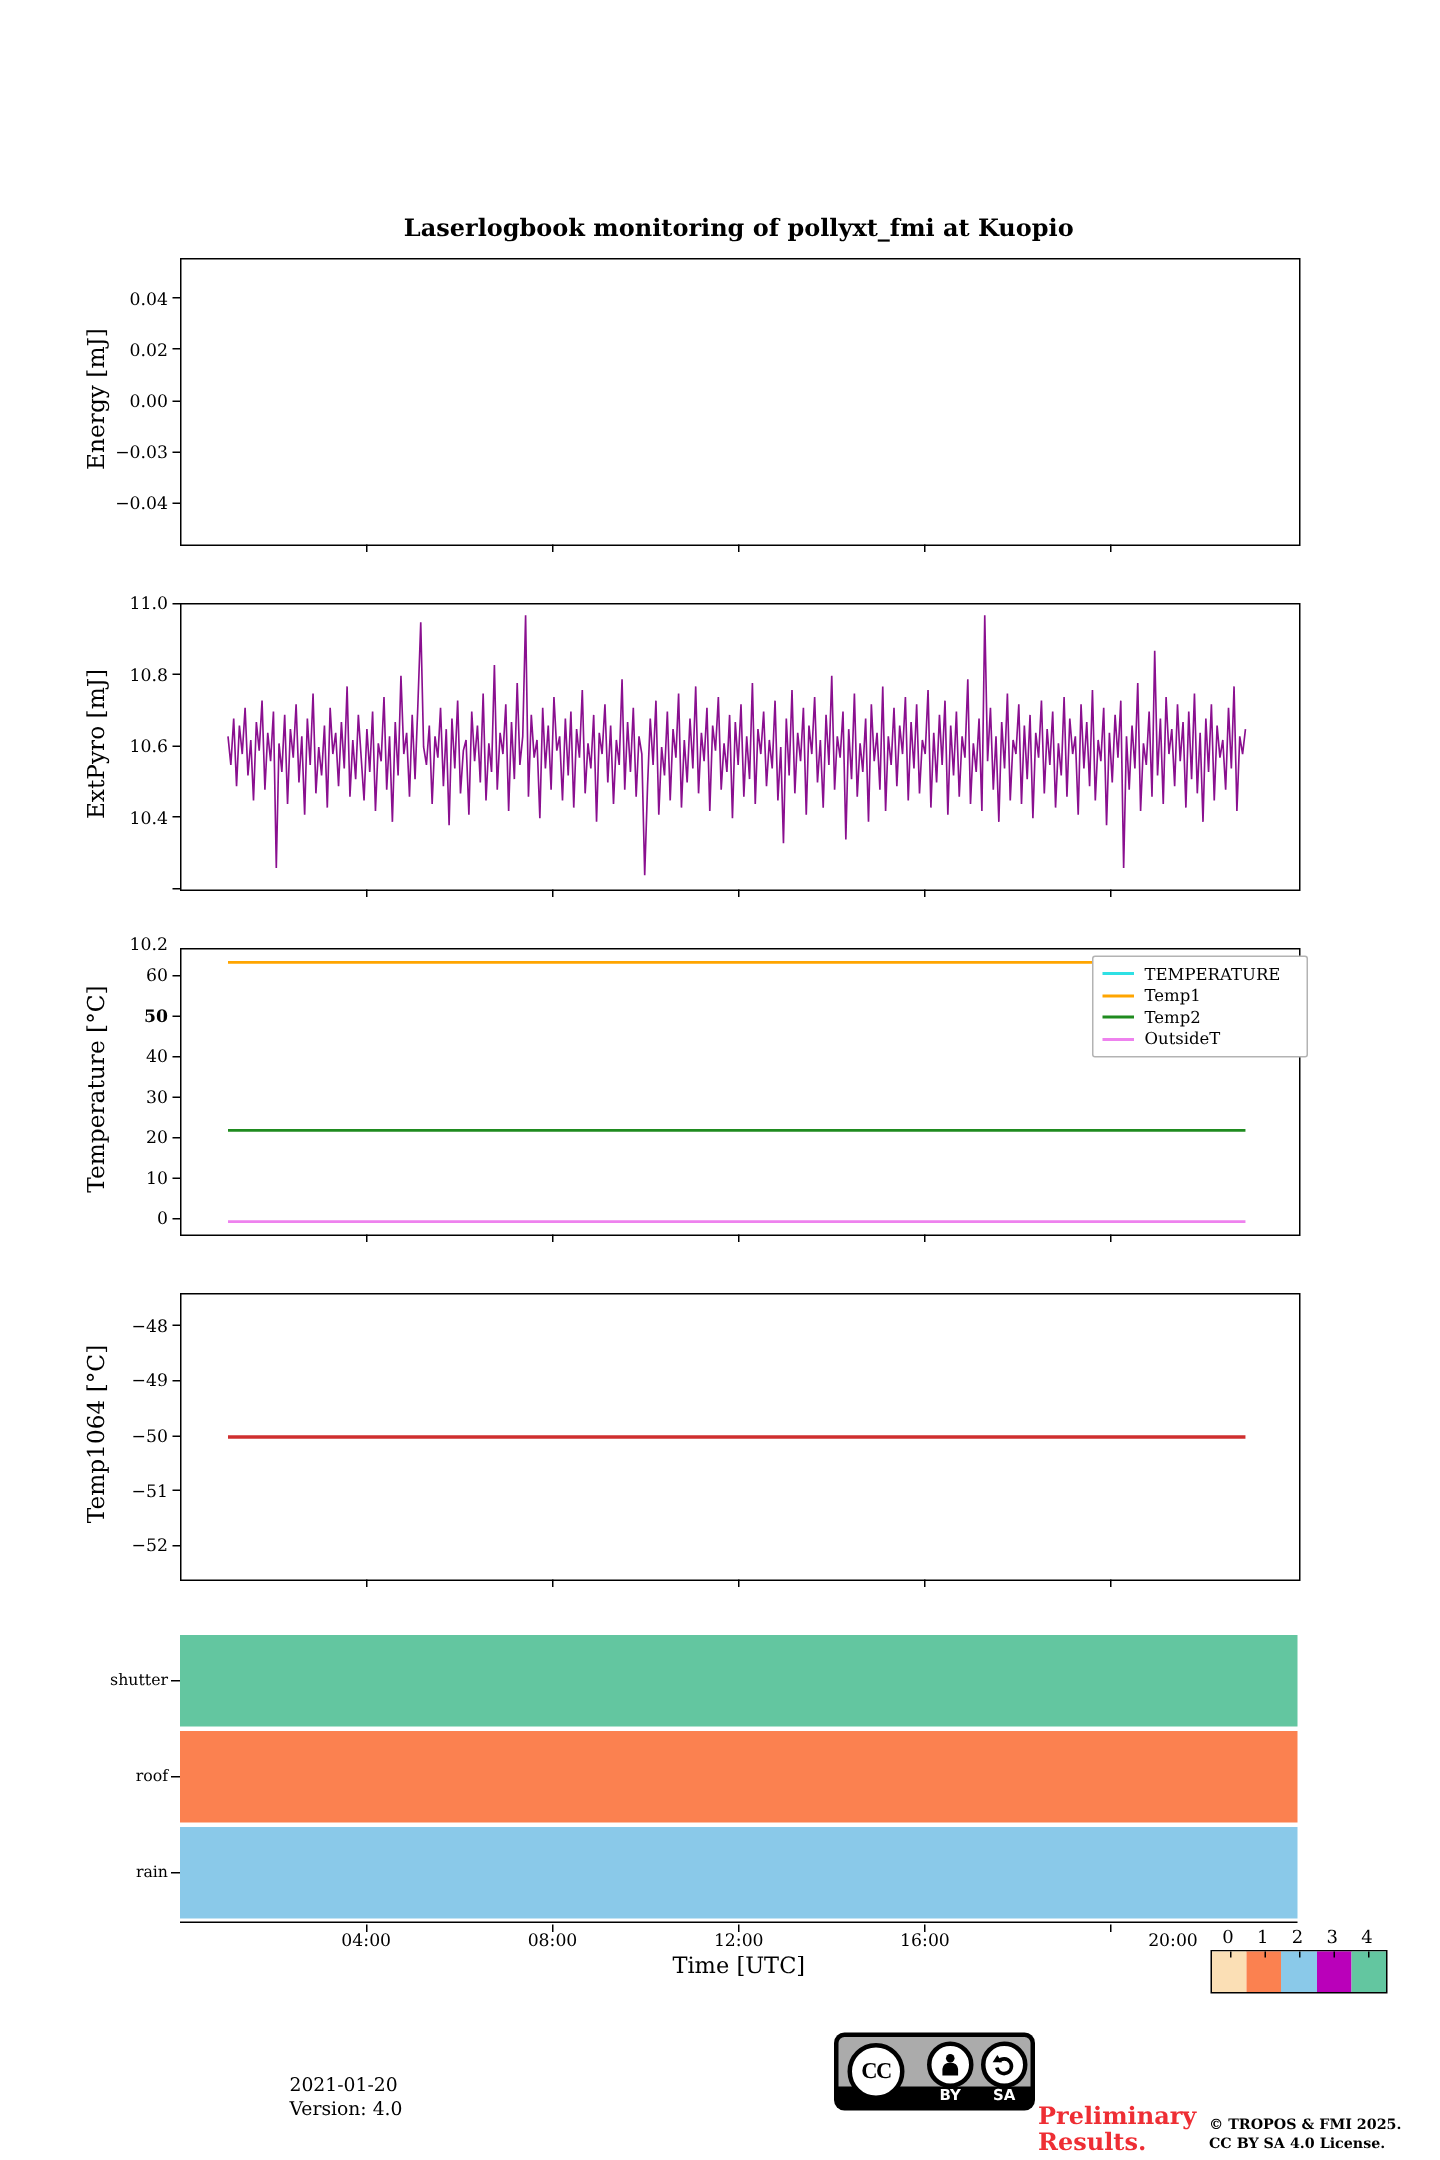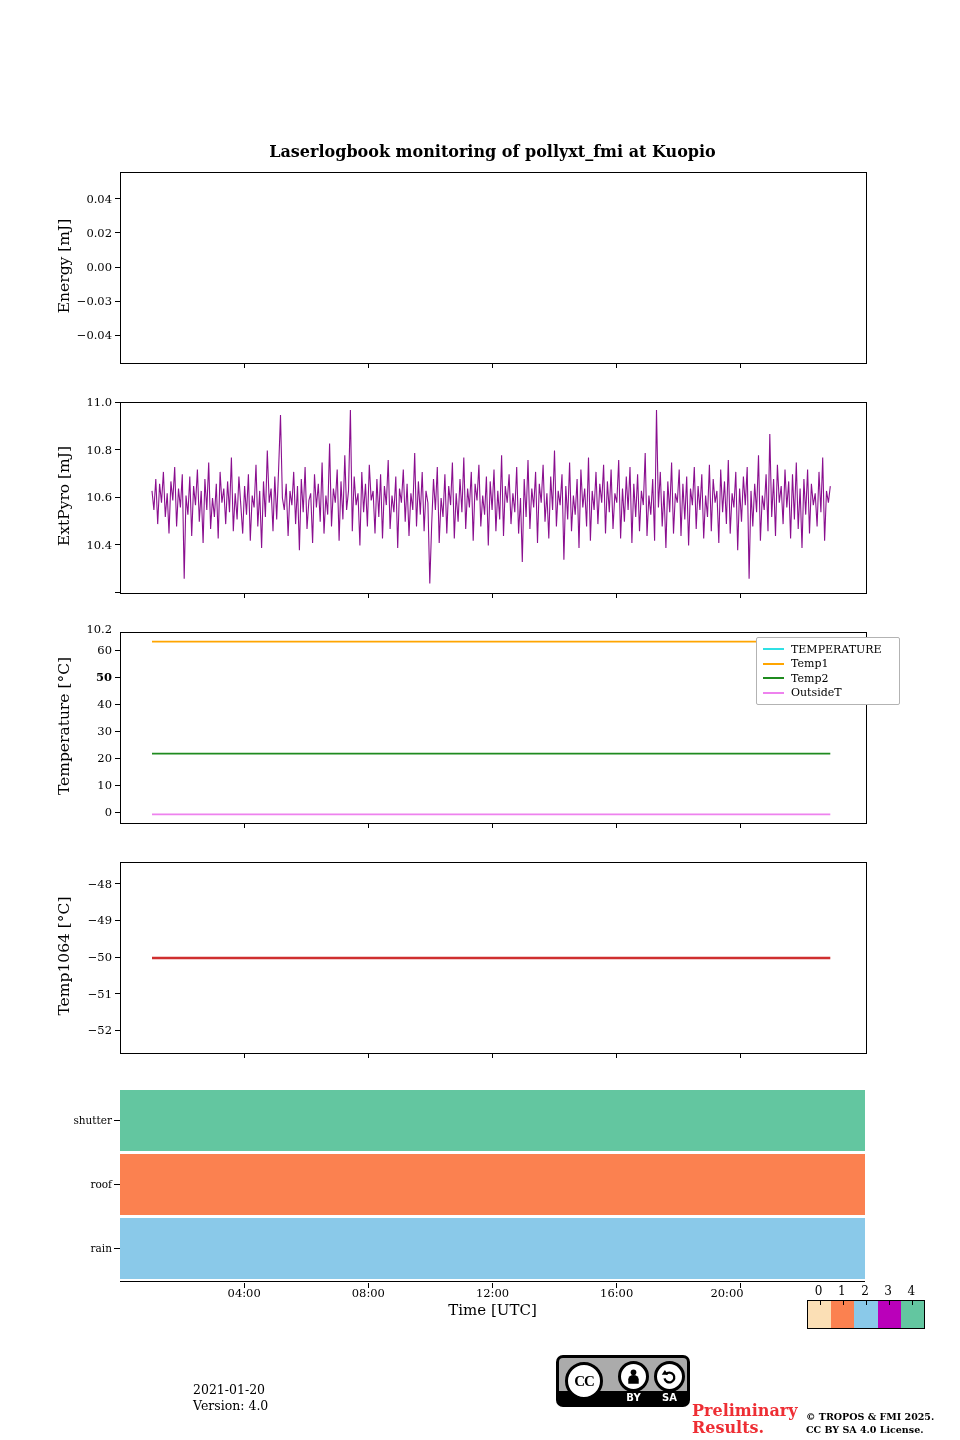--- a/index.html
+++ b/index.html
@@ -14,21 +14,21 @@
   .ytick{position:absolute;width:5px;height:1px;background:#000;}
   .yticklab{position:absolute;width:54px;text-align:right;font-size:11.5px;line-height:14px;}
   .xtick{position:absolute;width:1px;height:5px;background:#000;}
   .xticklab{position:absolute;width:60px;text-align:center;font-size:11.5px;}
   .cattick{position:absolute;width:6px;height:1px;background:#000;}
   .catlab{position:absolute;width:72px;text-align:right;font-size:10.5px;line-height:13px;}
   .band{position:absolute;}
   .status-bottom{position:absolute;left:120px;top:1281px;width:745px;height:1px;background:#000;}
   .xaxis-label{position:absolute;left:120px;top:1301px;width:745px;text-align:center;font-size:15px;}
   .legend{position:absolute;left:728px;top:637px;width:130px;background:#fff;
-          border:1px solid #b3b3b3;border-radius:2px;padding:4px 6px;z-index:5;margin-left:28px;}
+          border:1px solid #b3b3b3;border-radius:2px;padding:4px 6px;z-index:5;}
   .legend-row{display:flex;align-items:center;height:14.5px;}
   .legend-swatch{width:21px;height:2px;margin-right:7px;flex:0 0 auto;}
   .legend-label{font-size:11px;white-space:nowrap;}
   .colorbar{position:absolute;left:807px;top:1300px;width:116px;height:27px;
             border:1px solid #000;display:flex;}
   .cb-seg{flex:1 1 0;height:100%;position:relative;}
   .cb-tick{position:absolute;width:1px;height:4px;top:0;background:#000;}
   .cb-lab{position:absolute;width:24px;text-align:center;font-size:12px;top:1284px;}
   .footer-date{position:absolute;left:193px;top:1382px;font-size:12.5px;line-height:16px;}
   .preliminary{position:absolute;left:692px;top:1402px;font-size:16px;font-weight:bold;
@@ -177,21 +177,21 @@
       <div class="status-bottom"></div>
       <div class="xtick" style="left: 243.667px; top: 1283px;"></div>
       <div class="xticklab" style="left: 214.167px; top: 1286px;">04:00</div>
       <div class="xtick" style="left: 367.833px; top: 1283px;"></div>
       <div class="xticklab" style="left: 338.333px; top: 1286px;">08:00</div>
       <div class="xtick" style="left: 492px; top: 1283px;"></div>
       <div class="xticklab" style="left: 462.5px; top: 1286px;">12:00</div>
       <div class="xtick" style="left: 616.167px; top: 1283px;"></div>
       <div class="xticklab" style="left: 586.667px; top: 1286px;">16:00</div>
       <div class="xtick" style="left: 740.333px; top: 1283px;"></div>
-      <div class="xticklab" style="left: 697px; top: 1286px;">20:00</div>
+      <div class="xticklab" style="left: 752px; top: 1286px;">20:00</div>
       <div class="colorbar">
         <div class="cb-seg" style="background: rgb(251, 223, 181);">
           <div class="cb-tick" style="left: 50%;"></div>
         </div>
         <div class="cb-seg" style="background: rgb(251, 129, 80);">
           <div class="cb-tick" style="left: 50%;"></div>
         </div>
         <div class="cb-seg" style="background: rgb(138, 201, 233);">
           <div class="cb-tick" style="left: 50%;"></div>
         </div>

